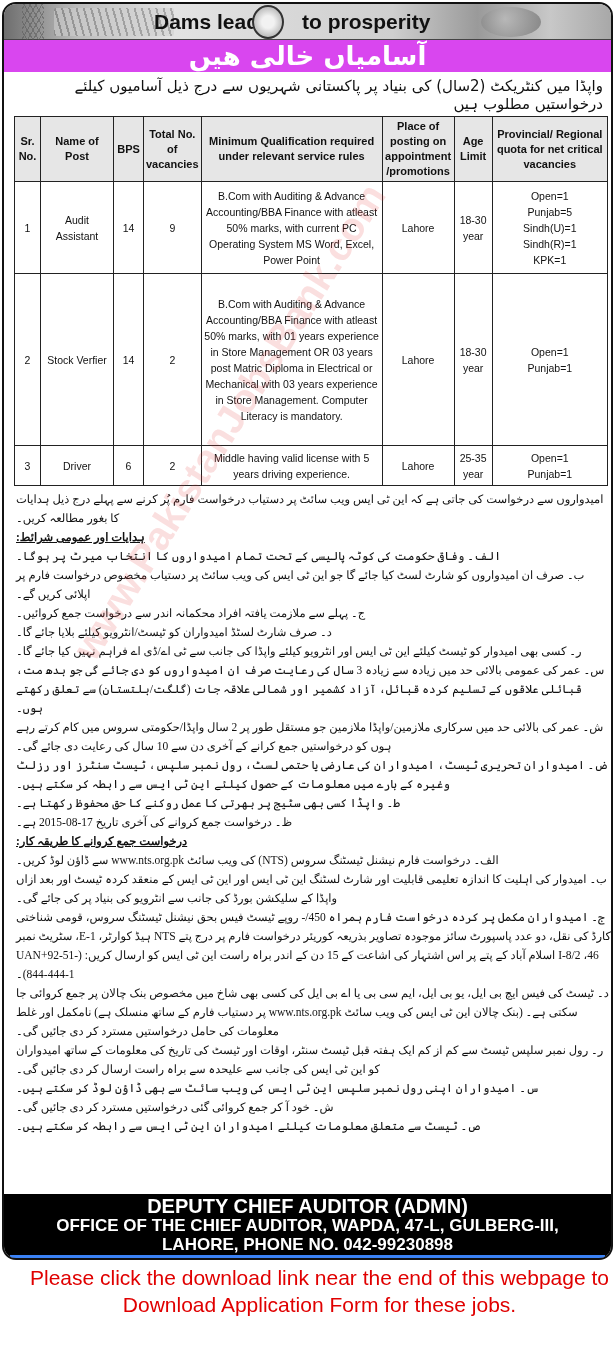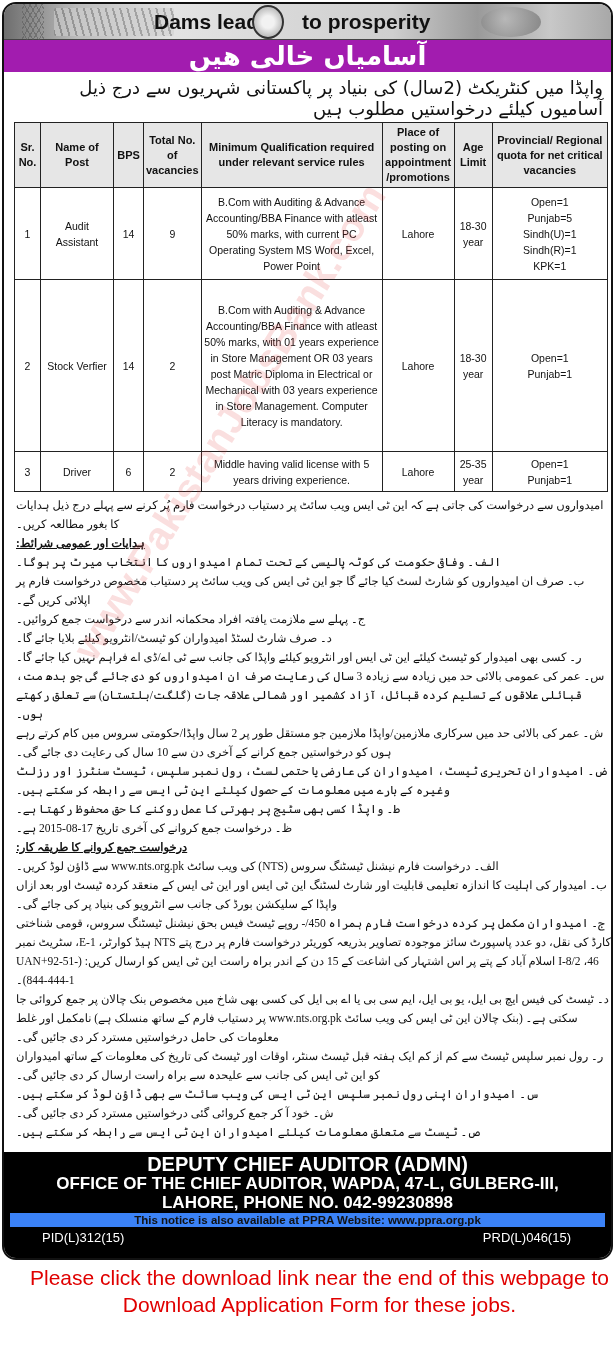--- a/index.html
+++ b/index.html
@@ -35,26 +35,26 @@
   }
   .banner .slogan-right {
     position: absolute; left: 298px; top: 6px; font-size: 21px; font-weight: bold; color: #111;
   }
   .banner .logo {
     position: absolute; left: 248px; top: 1px; width: 32px; height: 34px; border-radius: 50%;
     border: 2px solid #333; background: radial-gradient(circle, #f2f2f2 30%, #9a9a9a 100%);
     display: flex; align-items: center; justify-content: center; font-size: 10px; color: #333; font-weight: bold;
   }
   .title-bar {
-    height: 32px; background: #a21caf; color: #fff; text-align: center;
+    height: 32px; background: #d946ef; color: #fff; text-align: center;
     font-size: 26px; font-weight: bold; line-height: 32px; direction: rtl;
     font-family: "DejaVu Sans", sans-serif; letter-spacing: 1px;
   }
   .intro {
-    direction: rtl; text-align: right; font-size: 18px; padding: 5px 8px 3px 8px;
+    direction: rtl; text-align: right; font-size: 15px; padding: 5px 8px 3px 8px;
     font-family: "DejaVu Sans", sans-serif;
   }
 
   table.jobs {
     margin: 0 0 0 10px; width: 594px; border-collapse: collapse; font-size: 10.5px;
   }
   table.jobs th, table.jobs td {
     border: 1.5px solid #222; text-align: center; vertical-align: middle; padding: 2px 2px;
   }
   table.jobs th { background: #e6e6e6; font-weight: bold; font-size: 11px; line-height: 15px; }
@@ -62,21 +62,21 @@
   .quota-line { display: block; line-height: 16px; }
 
   .urdu {
     direction: rtl; text-align: left; font-family: Liberation Serif, serif;
     font-size: 11.5px; line-height: 19px; padding: 0 0 0 12px;
   }
   .urdu .hd { font-weight: bold; text-decoration: underline; }
   .urdu p { margin: 0; }
 
   .footer-black {
-    position: absolute; left: 0; right: 0; bottom: 0; height: 106px; background: #000; color: #fff; text-align: center;
+    position: absolute; left: 0; right: 0; bottom: 0; height: 64px; background: #000; color: #fff; text-align: center;
   }
   .footer-black .f1 { font-size: 20px; font-weight: bold; line-height: 20px; padding-top: 2px; }
   .footer-black .f2 { font-size: 17px; font-weight: bold; line-height: 19px; }
   .footer-black .f3 { font-size: 17px; font-weight: bold; line-height: 19px; }
   .footer-black .ppra {
     margin: 1px 6px 0 6px; background: #3b82f6; color: #111; font-size: 11.5px; font-weight: bold; line-height: 14px;
   }
   .footer-black .codes {
     display: flex; justify-content: space-between; padding: 3px 40px 0 38px; font-size: 13px; font-weight: normal;
   }

